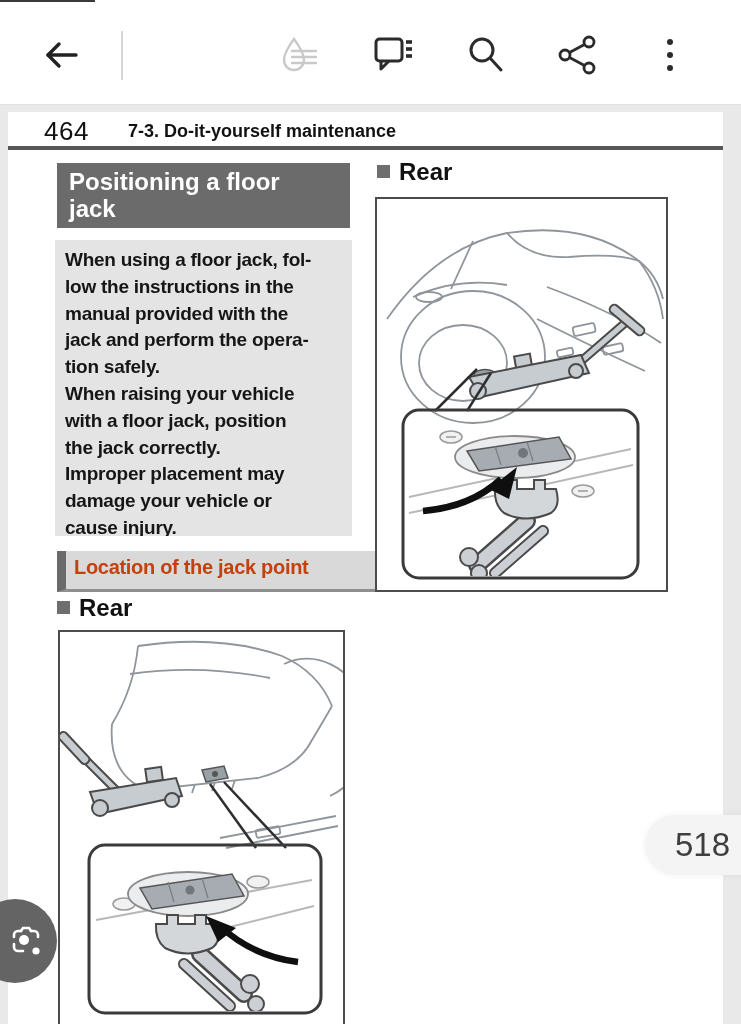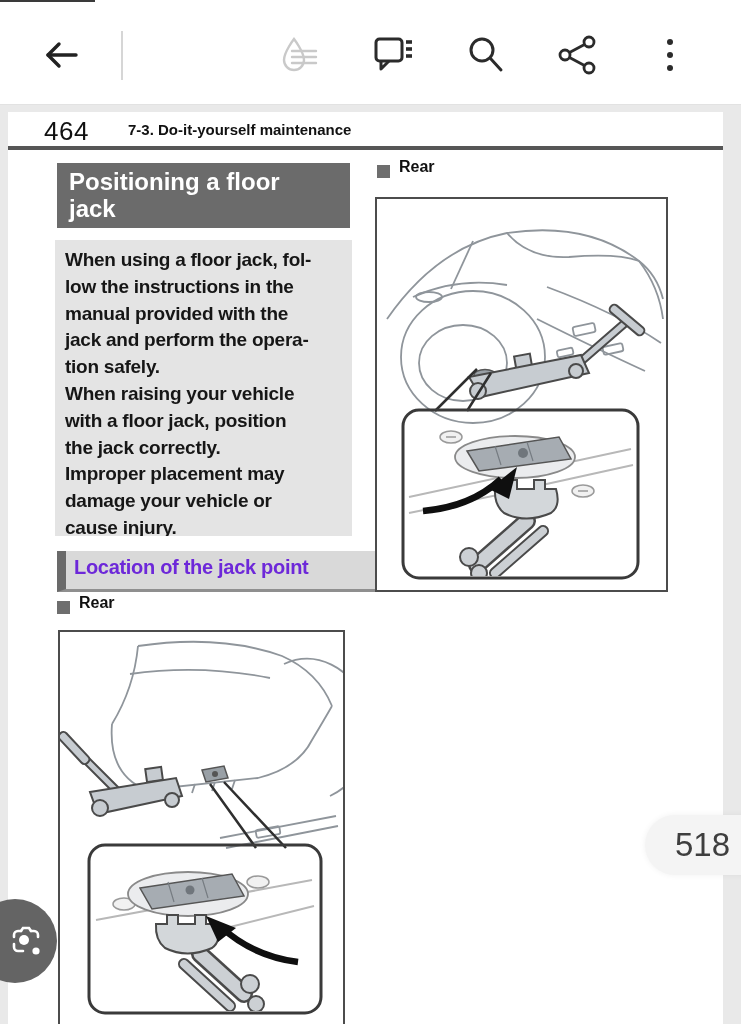--- a/index.html
+++ b/index.html
@@ -9,33 +9,33 @@
 
   
   .topbar{left:0;top:0;width:741px;height:104px;background:#ffffff;border-bottom:1px solid #e2e2e2;}
   .top-artifact{left:0;top:0;width:95px;height:2px;background:#3a3a3a;}
   .icon-btn{display:flex;align-items:center;justify-content:center;background:none;border:none;padding:0;cursor:pointer;}
   .tb-divider{left:121px;top:31px;width:2px;height:49px;background:#d6d6d6;}
 
   
   .page{left:8px;top:112px;width:715px;height:912px;background:#ffffff;}
   .hdr-num{left:44px;top:116px;font-size:26px;font-weight:normal;color:#111;letter-spacing:.5px;}
-  .hdr-chap{left:128px;top:121px;font-size:15px;font-weight:bold;color:#111;}
+  .hdr-chap{left:128px;top:121px;font-size:18px;font-weight:bold;color:#111;}
   .hdr-rule{left:8px;top:146px;width:715px;height:4px;background:#565656;}
 
   .sec-head{left:57px;top:163px;width:293px;height:65px;background:#6b6b6b;box-sizing:border-box;
             padding:5px 12px;color:#ffffff;font-size:24px;line-height:27px;font-weight:bold;white-space:pre;}
   .body-block{left:55px;top:240px;width:297px;height:296px;background:#e4e4e4;box-sizing:border-box;
             padding:7px 8px 8px 10px;color:#161616;font-size:19px;line-height:26.8px;font-weight:bold;
             letter-spacing:-0.25px;white-space:pre;overflow:hidden;}
   .sub-head{left:57px;top:551px;width:324px;height:41px;background:#d9d9d9;box-sizing:border-box;
             border-left:9px solid #6a6a6a;border-bottom:3px solid #8f8f8f;
-            padding:5px 0 0 8px;color:#6d28d9;font-size:20px;font-weight:bold;letter-spacing:-0.3px;white-space:pre;}
+            padding:5px 0 0 8px;color:#c2410c;font-size:20px;font-weight:bold;letter-spacing:-0.3px;white-space:pre;}
   .bullet{width:13px;height:13px;background:#6e6e6e;}
-  .dir-label{font-size:16px;font-weight:bold;color:#111;}
+  .dir-label{font-size:24px;font-weight:bold;color:#111;}
 
   .figure{background:#ffffff;border:2px solid #4c4c4c;box-sizing:border-box;overflow:hidden;}
   .fig-rear{left:375px;top:197px;width:293px;height:395px;}
   .fig-front{left:58px;top:630px;width:287px;height:394px;border-bottom:none;}
   .figure svg{display:block;}
 
   
   .page-pill{left:645px;top:815px;width:110px;height:60px;background:#f4f4f4;border-radius:30px 0 0 30px;
              display:flex;align-items:center;box-sizing:border-box;padding-left:30px;
              font-size:33px;color:#3e3e3e;box-shadow:0 0 6px rgba(0,0,0,0.06);}

